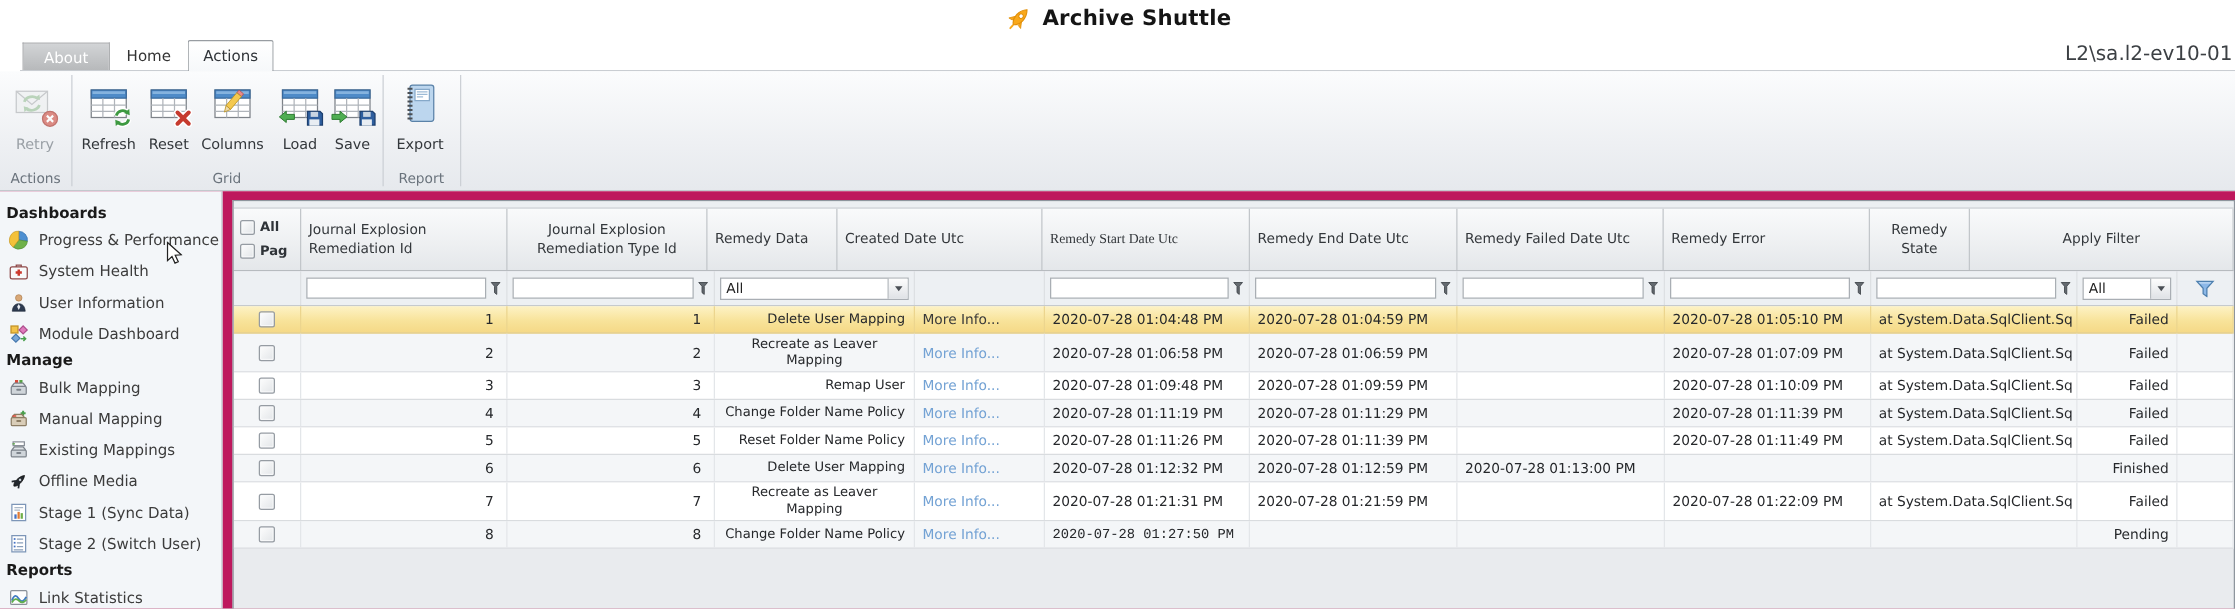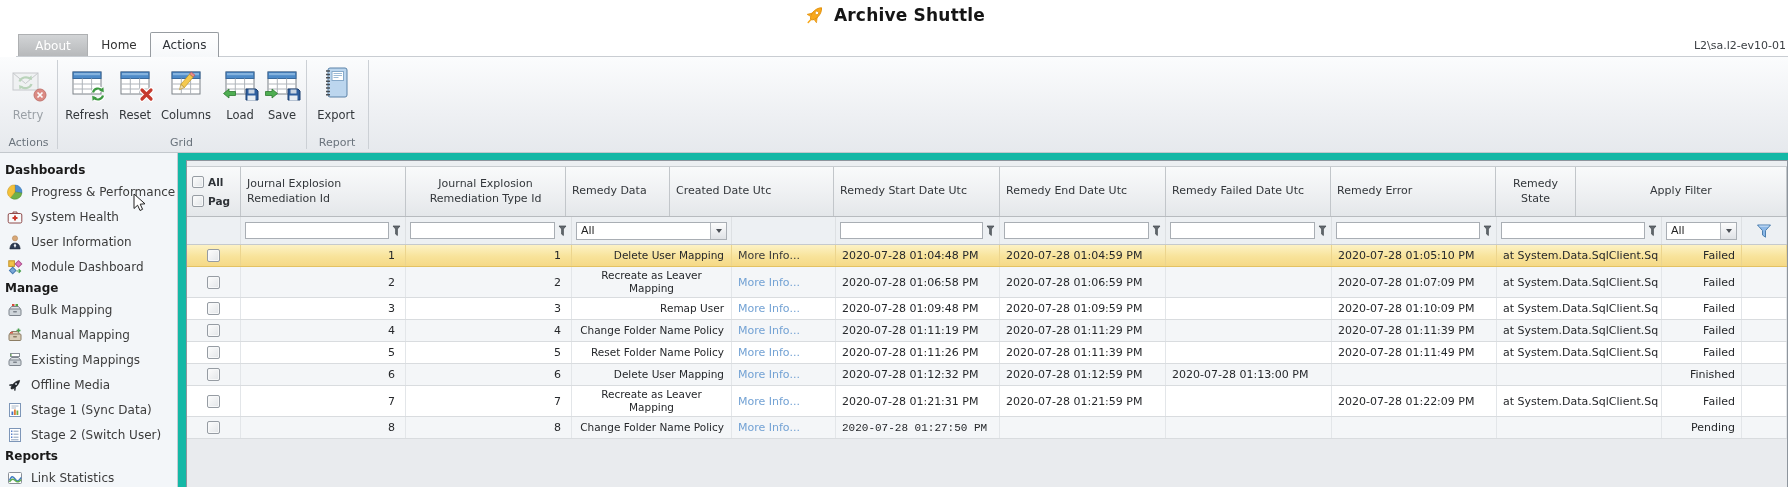--- a/index.html
+++ b/index.html
@@ -16,39 +16,39 @@
   .tab-strip { position:absolute; top:30px; left:16px; right:0; height:27px; background:#fff;
                border-bottom:1px solid #c9cdd2; }
   .tab { position:absolute; bottom:0; height:22px; display:flex; align-items:center; justify-content:center;
          font-size:12px; color:#333; cursor:default; }
   .t-about { left:2px; width:70px; height:22px; background:linear-gradient(#d2d4d6,#b7b9bb);
              color:#fff; border:1px solid #aeb0b2; border-bottom:none; }
   .t-home { left:74px; width:58px; }
   .t-actions { left:134px; width:69px; height:25px; bottom:-1px; z-index:3;
                background:linear-gradient(#ffffff,#f6f8fa); border:1px solid #979ca1; border-bottom:none;
                border-radius:2px 2px 0 0; color:#2f3338; }
-  .user-label { position:absolute; right:2px; bottom:4px; font-size:11px; color:#3c4044; white-space:nowrap; }
+  .user-label { position:absolute; right:2px; bottom:4px; font-size:16px; color:#3c4044; white-space:nowrap; }
 
   
   .ribbon { position:absolute; top:57px; left:0; right:0; height:96px;
             background:linear-gradient(#fbfcfd,#eef0f3 60%,#e6e9ed); border-bottom:1px solid #c3c8cd; }
   .rbtn { position:absolute; top:5px; height:74px; display:flex; flex-direction:column; align-items:center;
           padding-top:3px; cursor:pointer; border-radius:2px; }
   .ricon { position:relative; width:36px; height:36px; display:block; }
   .badge { position:absolute; right:-1px; bottom:-1px; line-height:0; }
   .pencil { position:absolute; left:7px; top:5px; line-height:0; }
   .arrowL { position:absolute; left:1px; bottom:2px; line-height:0; }
   .rlabel { margin-top:7px; font-size:11.5px; color:#33373b; white-space:nowrap; }
   .rbtn.disabled .rlabel { color:#9aa0a6; }
   .rbtn.disabled .ricon { opacity:.75; }
   .glabel { position:absolute; bottom:3px; font-size:11px; color:#6a737c; text-align:center; }
   .gsep { position:absolute; top:3px; bottom:3px; width:1px; background:#ccd0d5; }
 
   
-  .content { position:absolute; top:153px; left:0; right:0; bottom:0; background:#14b8a6; }
+  .content { position:absolute; top:153px; left:0; right:0; bottom:0; background:#be185d; }
 
   
   .sidebar { position:absolute; left:0; top:0; bottom:0; width:178px; background:#f3f6f9;
              border-right:1px solid #c6cbd1; padding-top:8px; overflow:hidden; }
   .side-section-title { height:18px; display:flex; align-items:center; padding-left:5px;
                         font-size:12px; font-weight:bold; color:#1a1a1a; }
   .side-item { height:25px; display:flex; align-items:center; padding-left:7px; gap:8px;
                font-size:12px; color:#3c3c3c; cursor:pointer; white-space:nowrap; }
   .side-item .sicon { width:16px; height:16px; flex:0 0 16px; line-height:0; }
 
@@ -387,21 +387,21 @@
           </div>
           <div class="hcell center" style="width: 160px; flex: 0 0 160px;">
             <span style="text-align: center;">Journal Explosion Remediation Type Id</span>
           </div>
           <div class="hcell" style="width: 104px; flex: 0 0 104px;">
             <span>Remedy Data</span>
           </div>
           <div class="hcell" style="width: 164px; flex: 0 0 164px;">
             <span>Created Date Utc</span>
           </div>
-          <div class="hcell" style="width: 166px; flex: 0 0 166px;">
+          <div class="hcell" style="width: 166px; flex: 0 0 166px; font-family: Liberation Serif, serif;">
             <span>Remedy Start Date Utc</span>
           </div>
           <div class="hcell" style="width: 166px; flex: 0 0 166px; text-align: center;">
             <span>Remedy End Date Utc</span>
           </div>
           <div class="hcell" style="width: 165px; flex: 0 0 165px;">
             <span>Remedy Failed Date Utc</span>
           </div>
           <div class="hcell" style="width: 165px; flex: 0 0 165px; text-align: center;">
             <span>Remedy Error</span>

